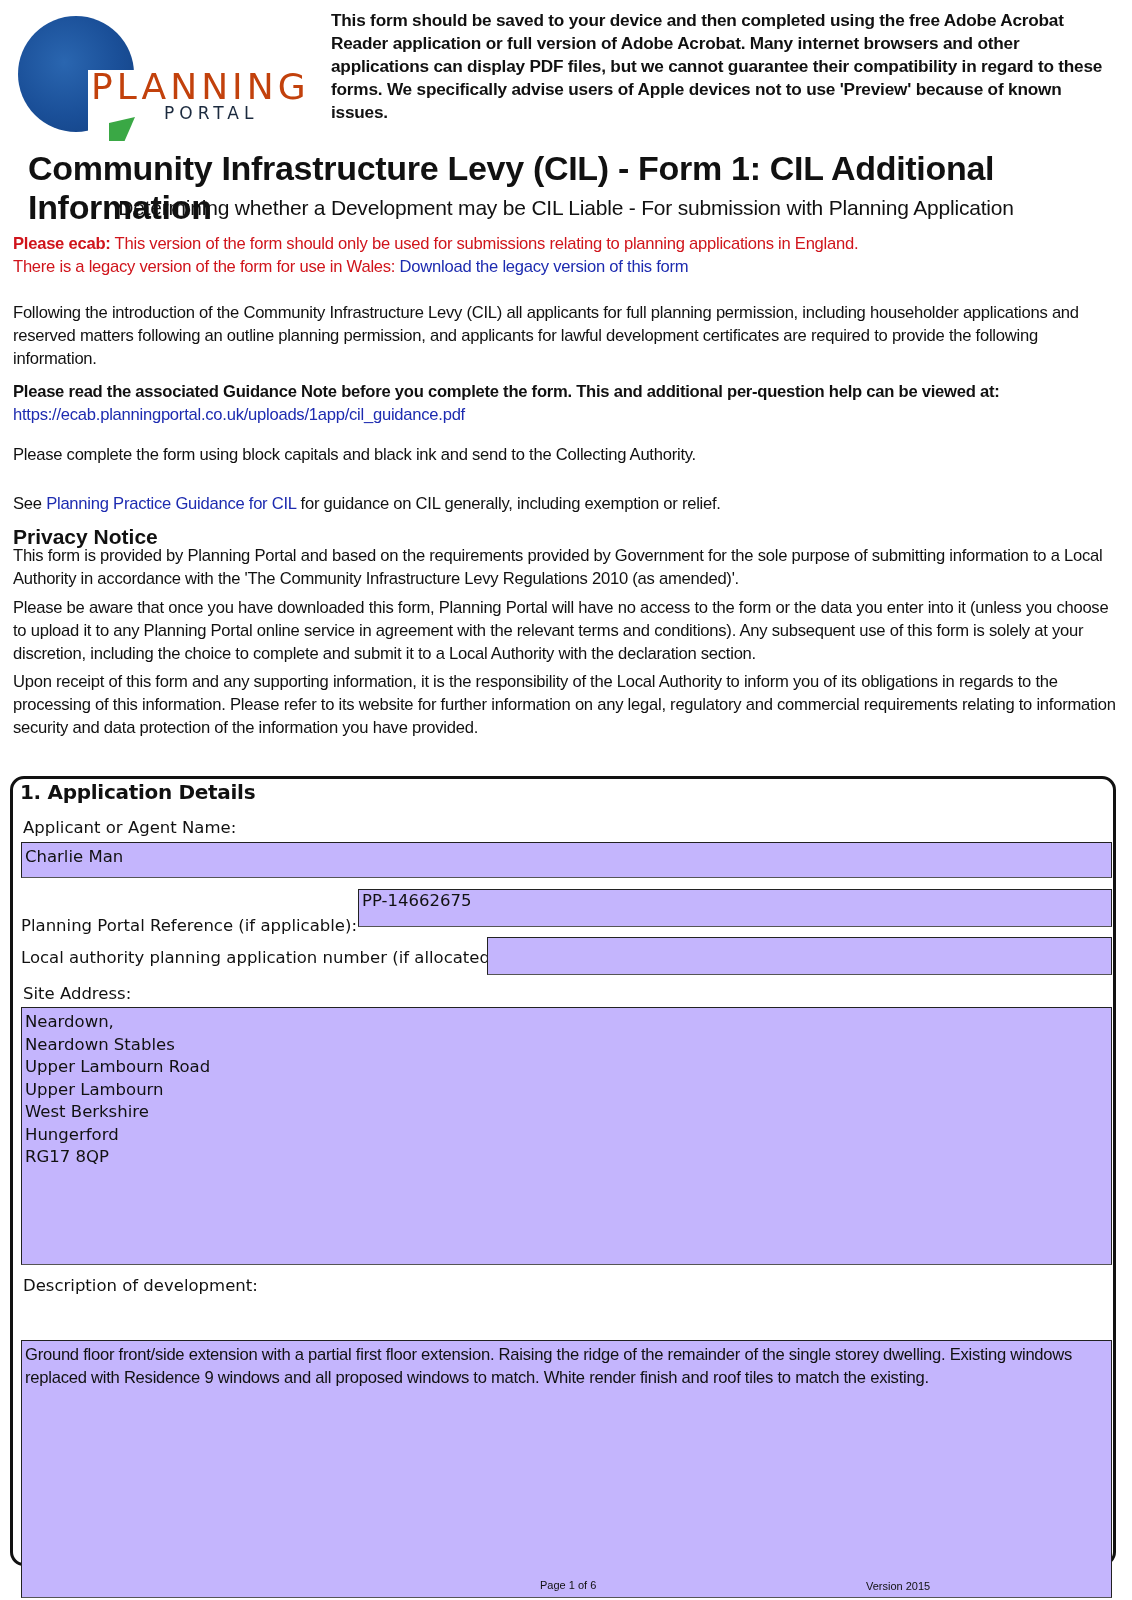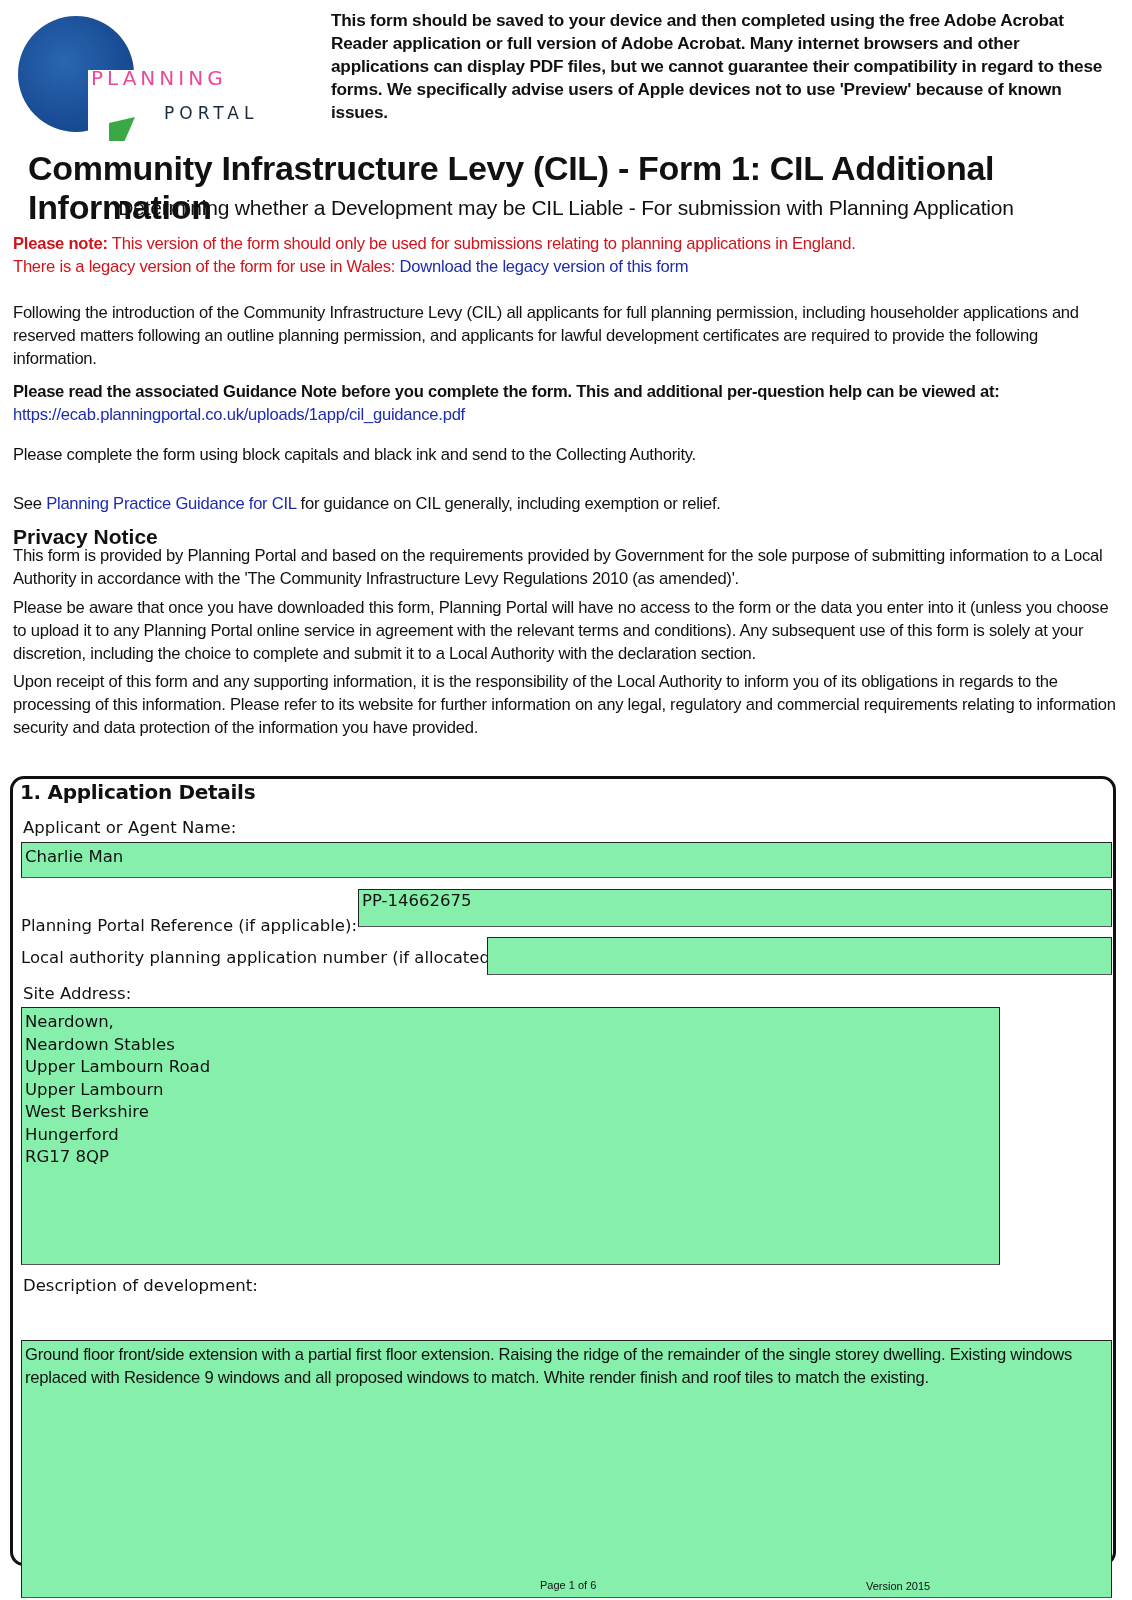--- a/index.html
+++ b/index.html
@@ -19,22 +19,22 @@
   }
   .logo-notch {
     position: absolute; left: 74px; top: 56px; width: 70px; height: 70px; background: #fff;
   }
   .logo-green {
     position: absolute; left: 95px; top: 103px; width: 26px; height: 24px;
     background: #3aa845;
     clip-path: polygon(0 25%, 100% 0, 60% 100%, 0 100%);
   }
   .logo-text1 {
-    position: absolute; left: 77px; top: 52px; font-size: 20px; letter-spacing: 4px;
-    color: #ec4899; font-family: "DejaVu Sans", sans-serif; font-weight: normal;
+    position: absolute; left: 77px; top: 52px; font-size: 36px; letter-spacing: 4px;
+    color: #c2410c; font-family: "DejaVu Sans", sans-serif; font-weight: normal;
   }
   .logo-text2 {
     position: absolute; left: 150px; top: 89px; font-size: 17px; letter-spacing: 5px;
     color: #1b2a3e; font-family: "DejaVu Sans", sans-serif;
   }
 
   .intro-note {
     left: 331px; top: 9px; width: 790px;
     font-family: "Liberation Sans", sans-serif; font-weight: bold; font-size: 17.2px;
     line-height: 23px; letter-spacing: -0.2px;
@@ -71,21 +71,21 @@
     border: 3px solid #111; border-radius: 14px; box-sizing: border-box;
   }
   .sec-title {
     left: 20px; top: 780px; font-family: "DejaVu Sans", sans-serif; font-weight: bold;
     font-size: 20px; letter-spacing: -0.3px;
   }
   .label {
     font-family: "DejaVu Sans", sans-serif; font-size: 16.5px; color: #111;
   }
   .field {
-    border: 1.5px solid #222; box-sizing: border-box; background: #86efac;
+    border: 1.5px solid #222; box-sizing: border-box; background: #c4b5fd;
     font-family: "DejaVu Sans", sans-serif; font-size: 16.5px; color: #111;
     padding: 3px 3px; line-height: 22.5px; white-space: pre-wrap;
     border-bottom-color: #555;
   }
   .desc-field {
     font-family: "Liberation Sans", sans-serif; font-size: 16.6px; letter-spacing: -0.25px;
   }
 
   .footer-page {
     left: 540px; top: 1579px; font-family: "Liberation Sans", sans-serif; font-size: 11px;
@@ -104,21 +104,21 @@
   <div class="logo-text1">PLANNING</div>
   <div class="logo-text2">PORTAL</div>
 </div>
 
 <div class="abs intro-note">This form should be saved to your device and then completed using the free Adobe Acrobat Reader application or full version of Adobe Acrobat. Many internet browsers and other applications can display PDF files, but we cannot guarantee their compatibility in regard to these forms. We specifically advise users of Apple devices not to use 'Preview' because of known issues.</div>
 
 <div class="abs title">Community Infrastructure Levy (CIL) - Form 1: CIL Additional Information</div>
 <div class="abs subtitle">Determining whether a Development may be CIL Liable - For  submission with Planning Application</div>
 
 <div class="abs p red" style="top:232px;">
-  <span class="bold">Please note:</span><span> This version of the form should only be used for submissions relating to planning applications in England.</span>
+  <span class="bold">Please ecab:</span><span> This version of the form should only be used for submissions relating to planning applications in England.</span>
 </div>
 <div class="abs p red" style="top:255px;">
   <span>There is a legacy version of the form for use in Wales:</span>
   <a class="link">Download the legacy version of this form</a>
 </div>
 
 <div class="abs p" style="top:301px;">Following the introduction of the Community Infrastructure Levy (CIL) all applicants for full planning permission, including householder applications and reserved matters following an outline planning permission, and applicants for lawful development certificates are required to provide the following information.</div>
 <div class="abs p bold" style="top:380px;">Please read the associated Guidance Note before you complete the form. This and additional per-question help can be viewed at:</div>
 <div class="abs p" style="top:403px;">
   <a class="link">https://ecab.planningportal.co.uk/uploads/1app/cil_guidance.pdf</a>
@@ -139,21 +139,21 @@
 <div class="abs label" style="left:23px; top:818px;">Applicant or Agent Name:</div>
 <div class="abs field" style="left:21px; top:842px; width:1091px; height:36px;">Charlie Man</div>
 
 <div class="abs label" style="left:21px; top:899px;margin-top:17px;">Planning Portal Reference (if applicable):</div>
 <div class="abs field" style="left:358px; top:889px; width:754px; height:38px; padding-top:0;">PP-14662675</div>
 
 <div class="abs label" style="left:21px; top:948px;">Local authority planning application number (if allocated):</div>
 <div class="abs field" style="left:487px; top:937px; width:625px; height:38px;"></div>
 
 <div class="abs label" style="left:23px; top:984px;">Site Address:</div>
-<div class="abs field" style="left:21px; top:1007px; width:979px; height:258px;">Neardown,
+<div class="abs field" style="left:21px; top:1007px; width:1091px; height:258px;">Neardown,
 Neardown Stables
 Upper Lambourn Road
 Upper Lambourn
 West Berkshire
 Hungerford
 RG17 8QP</div>
 
 <div class="abs label" style="left:23px; top:1276px;">Description of development:</div>
 <div class="abs field desc-field" style="left:21px; top:1298px; width:1091px; height:258px;margin-top:42px;">Ground floor front/side extension with a partial first floor extension. Raising the ridge of the remainder of the single storey dwelling. Existing windows replaced with Residence 9 windows and all proposed windows to match. White render finish and roof tiles to match the existing.</div>
 

